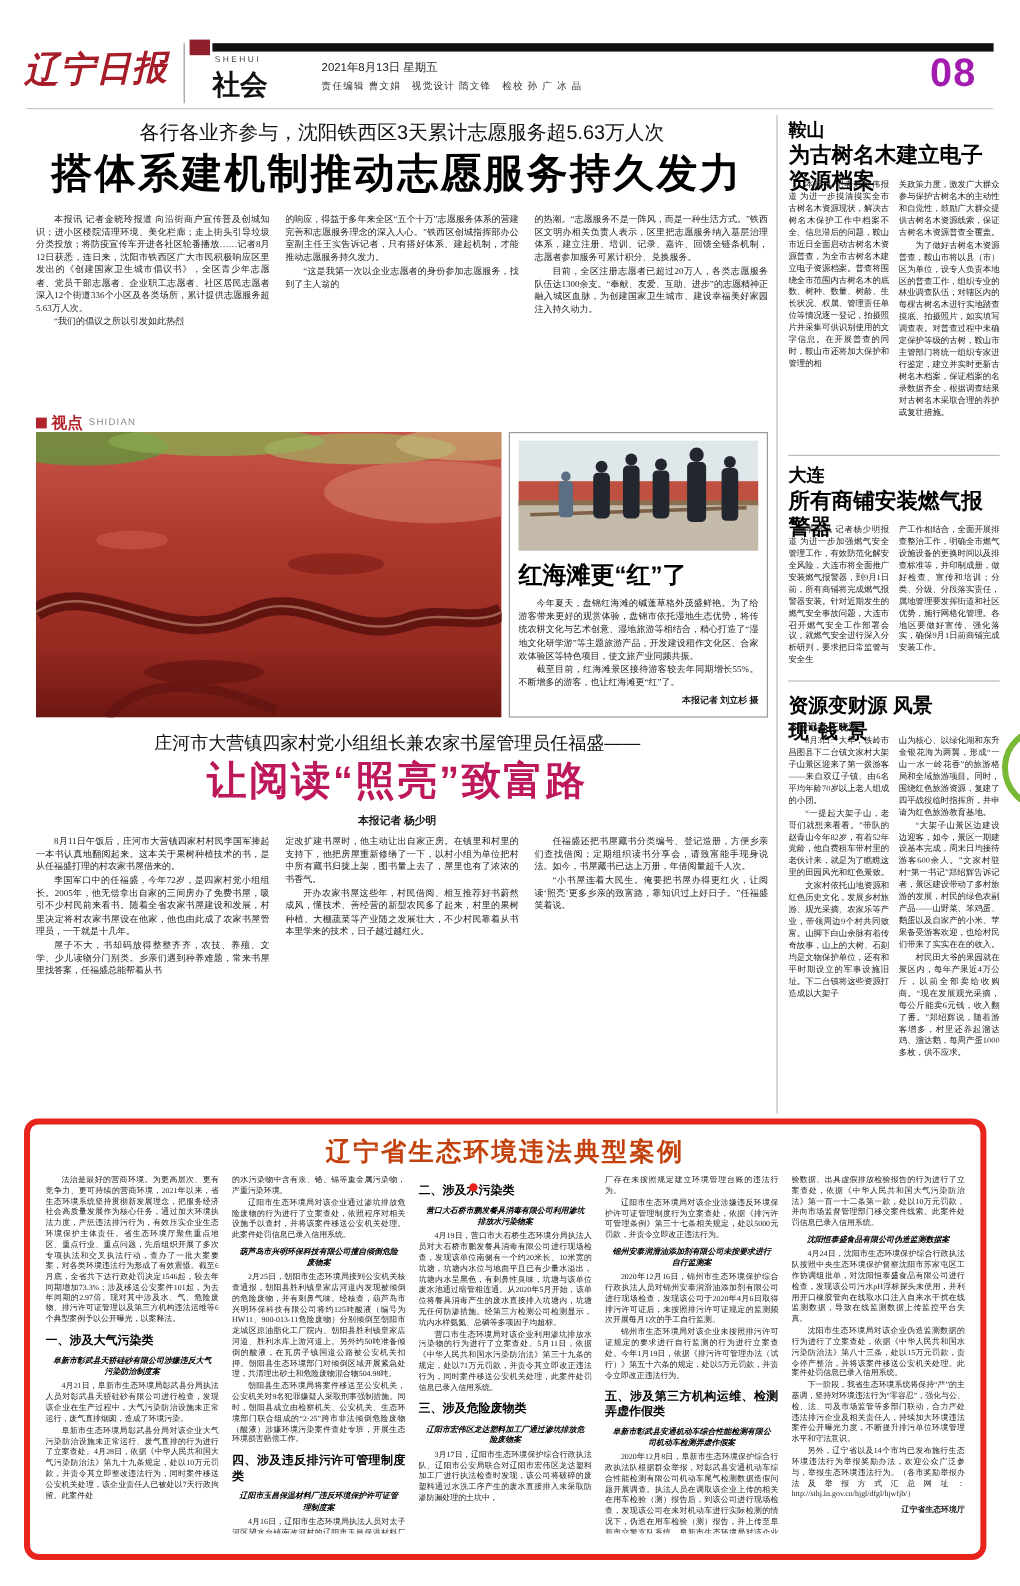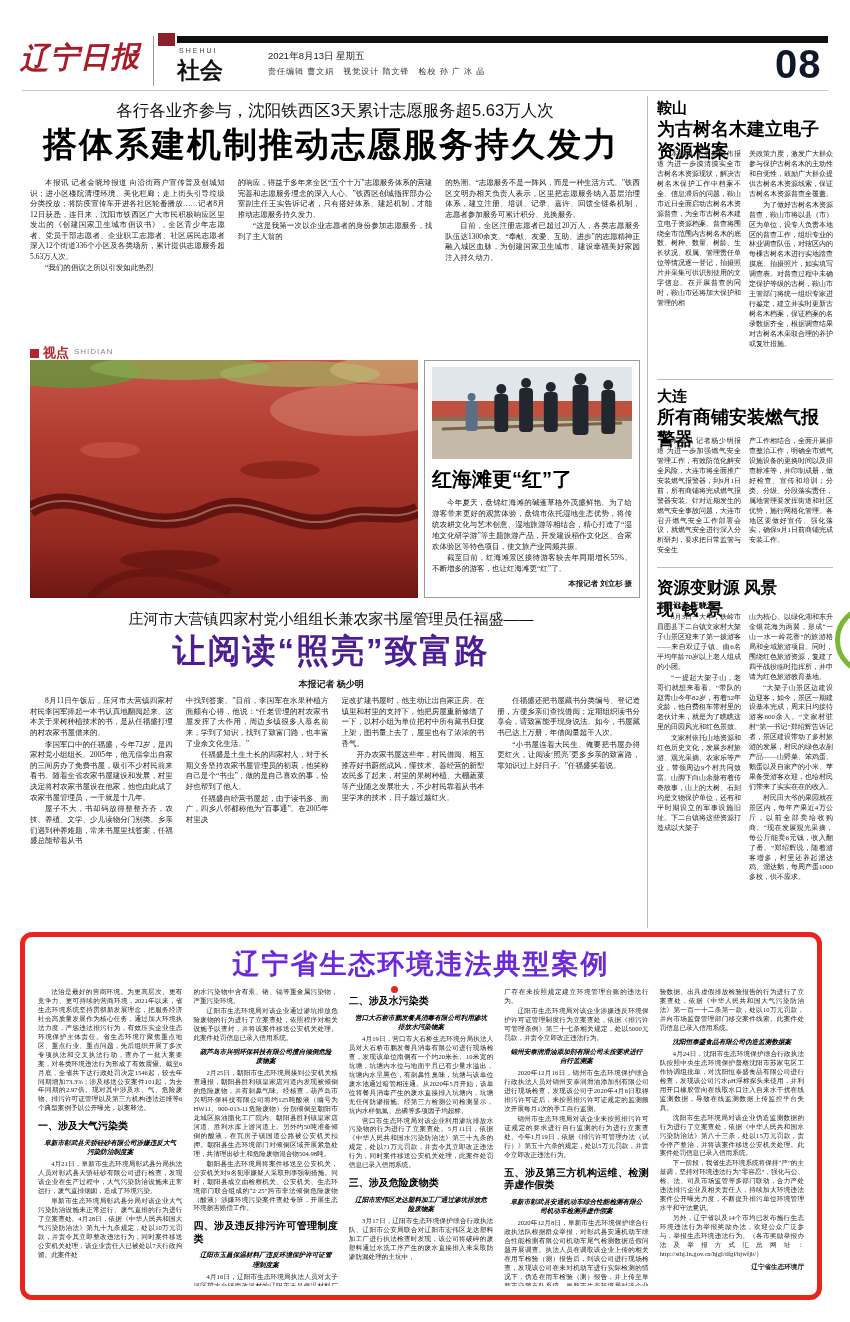--- a/index.html
+++ b/index.html
@@ -12,21 +12,21 @@
   .logo{left:20px;top:38px;width:130px;font-family:"Liberation Serif","DejaVu Serif",serif;
         font-size:29px;font-weight:bold;font-style:italic;color:#a61d29;letter-spacing:1px;
         transform:rotate(-1deg);white-space:nowrap;}
   .vrule-logo{left:153px;top:36px;width:1px;height:50px;background:#999;}
   .red-tab{left:158px;top:33px;width:17px;height:13px;background:#8e1f2c;}
   .topbar{left:177px;top:36px;width:651px;height:7px;background:#101010;}
   .shehui-en{left:179px;top:47px;font-size:7px;letter-spacing:2px;color:#444;}
   .shehui{left:177px;top:55px;font-size:23px;font-weight:bold;color:#111;}
   .dateline{left:268px;top:50px;font-size:9.5px;color:#222;}
   .staffline{left:268px;top:66px;font-size:8px;color:#333;letter-spacing:1px;}
-  .pagenum{left:775px;top:42px;font-size:40px;font-weight:bold;color:#0f172a;letter-spacing:1px;}
+  .pagenum{left:775px;top:42px;font-size:33px;font-weight:bold;color:#a21caf;letter-spacing:1px;}
   .mast-rule{left:22px;top:90px;width:806px;height:1px;background:#c9c9c9;}
 
   
   .cols{display:flex;overflow:hidden;}
   .news-col{flex:1;overflow:hidden;text-align:justify;}
   .blk-p{text-indent:2em;margin:0 0 1px;}
   .blk-c{text-indent:0;margin:0 0 1px;}
   .blk-h{font-family:"Liberation Sans","DejaVu Sans",sans-serif;font-weight:bold;
          font-size:10px;line-height:1.25;text-indent:0;margin:7px 0 5px;color:#000;}
   .blk-case{font-weight:bold;font-style:italic;text-align:center;text-indent:0;
@@ -45,21 +45,21 @@
   .shidian-en{display:inline-block;font-size:8px;color:#888;margin-left:5px;vertical-align:top;padding-top:3px;letter-spacing:1px;}
   .photo-big{left:30px;top:360px;width:388px;height:238px;}
   .shidian-box{left:424px;top:360px;width:216px;height:238px;border:1px solid #9a9a9a;box-sizing:border-box;padding:6px 7px;}
   .photo-small{width:100%;height:92px;display:block;}
   .shidian-title{font-size:20px;font-weight:900;margin:7px 0 5px;color:#000;}
   .shidian-caption{font-size:7.5px;line-height:1.45;}
   .shidian-credit{text-align:right;font-size:7.5px;margin-top:3px;font-weight:bold;}
 
   
   .mid-kicker{left:22px;top:610px;width:618px;text-align:center;font-size:15px;color:#111;}
-  .mid-headline{left:22px;top:629px;width:618px;text-align:center;font-size:33px;font-weight:900;letter-spacing:2px;color:#4c1d95;}
+  .mid-headline{left:22px;top:629px;width:618px;text-align:center;font-size:33px;font-weight:900;letter-spacing:2px;color:#be185d;}
   .mid-byline{left:22px;top:678px;width:618px;text-align:center;font-size:9px;font-weight:bold;}
   .mid-body{left:30px;top:696px;width:610px;height:232px;gap:13px;font-size:7.5px;line-height:1.42;}
 
   
   .vrule-main{left:647px;top:96px;width:1px;height:832px;background:#bbb;}
   .rr-city{font-size:15px;font-weight:bold;color:#000;}
   .rr-head{font-size:18px;font-weight:900;color:#000;line-height:1.2;}
   .art-a-city{left:657px;top:99px;}
   .art-a-head{left:657px;top:119px;width:176px;}
   .art-a-body{left:657px;top:150px;width:176px;height:221px;gap:8px;font-size:7px;line-height:1.42;}
@@ -67,21 +67,21 @@
   .art-b-city{left:657px;top:387px;}
   .art-b-head{left:657px;top:407px;width:176px;}
   .art-b-body{left:657px;top:437px;width:176px;height:125px;gap:8px;font-size:7px;line-height:1.42;}
   .hdiv2{left:657px;top:567px;width:176px;height:1px;background:#bbb;}
   .art-c-head{left:657px;top:577px;width:178px;font-size:16.5px;font-weight:900;color:#000;}
   .art-c-byline{left:657px;top:600px;font-size:8px;font-weight:bold;}
   .art-c-body{left:657px;top:613px;width:176px;height:303px;gap:8px;font-size:7px;line-height:1.42;}
 
   
   .cases-box{left:20px;top:932px;width:802px;height:368px;border:5px solid #e8241d;border-radius:12px;box-sizing:border-box;background:#fff;}
-  .cases-title{margin:9px 4px 6px;text-align:center;font-size:27px;font-weight:900;letter-spacing:2px;color:#6d28d9;}
+  .cases-title{margin:9px 4px 6px;text-align:center;font-size:21px;font-weight:900;letter-spacing:2px;color:#c2410c;}
   .cases-cols{margin:0 13px;height:298px;gap:11px;font-size:6.6px;line-height:1.36;}
 
   
   .green-circle{left:835px;top:605px;width:60px;height:60px;border:5px solid #79b835;border-radius:50%;background:transparent;}
   .red-dot{left:391px;top:986px;width:7px;height:7px;background:#e8241d;border-radius:50%;}
 </style>
 </head>
 <body>
 
 <div class="page">
@@ -178,25 +178,20 @@
   <div class="abs mid-kicker sans">庄河市大营镇四家村党小组组长兼农家书屋管理员任福盛——</div>
   <div class="abs mid-headline sans">让阅读“照亮”致富路</div>
   <div class="abs mid-byline">本报记者 杨少明</div>
   <div class="abs mid-body cols">
       <div class="news-col">
         <div class="blk-p">8月11日午饭后，庄河市大营镇四家村村民李国军捧起一本书认真地翻阅起来。这本关于果树种植技术的书，是从任福盛打理的村农家书屋借来的。</div>
         <div class="blk-p">李国军口中的任福盛，今年72岁，是四家村党小组组长。2005年，他无偿拿出自家的三间房办了免费书屋，吸引不少村民前来看书。随着全省农家书屋建设和发展，村里决定将村农家书屋设在他家，他也由此成了农家书屋管理员，一干就是十几年。</div>
         <div class="blk-p">屋子不大，书却码放得整整齐齐，农技、养殖、文学、少儿读物分门别类。乡亲们遇到种养难题，常来书屋里找答案，任福盛总能帮着从书</div>
       </div>
       <div class="news-col">
-        <div class="blk-c">中找到答案。”目前，李国军在水果种植方面颇有心得，他说：“任老管理的村农家书屋发挥了大作用，周边乡镇很多人慕名前来，学到了知识，找到了致富门路，也丰富了业余文化生活。”</div>
-        <div class="blk-p">任福盛是土生土长的四家村人，对于长期义务坚持农家书屋管理员的初衷，他笑称自己是个“书虫”，做的是自己喜欢的事，恰好也帮到了他人。</div>
-        <div class="blk-p">任福盛自经营书屋起，由于读书多、面广，四乡八邻都称他为“百事通”。在2005年村里决</div>
-      </div>
-      <div class="news-col">
         <div class="blk-c">定改扩建书屋时，他主动让出自家正房。在镇里和村里的支持下，他把房屋重新修缮了一下，以村小组为单位把村中所有藏书归拢上架，图书量上去了，屋里也有了浓浓的书香气。</div>
         <div class="blk-p">开办农家书屋这些年，村民借阅、相互推荐好书蔚然成风，懂技术、善经营的新型农民多了起来，村里的果树种植、大棚蔬菜等产业随之发展壮大，不少村民靠着从书本里学来的技术，日子越过越红火。</div>
       </div>
       <div class="news-col">
         <div class="blk-p">任福盛还把书屋藏书分类编号、登记造册，方便乡亲们查找借阅；定期组织读书分享会，请致富能手现身说法。如今，书屋藏书已达上万册，年借阅量超千人次。</div>
         <div class="blk-p">“小书屋连着大民生。俺要把书屋办得更红火，让阅读‘照亮’更多乡亲的致富路，靠知识过上好日子。”任福盛笑着说。</div>
       </div>
     </div>
 
   <div class="abs vrule-main"></div>

